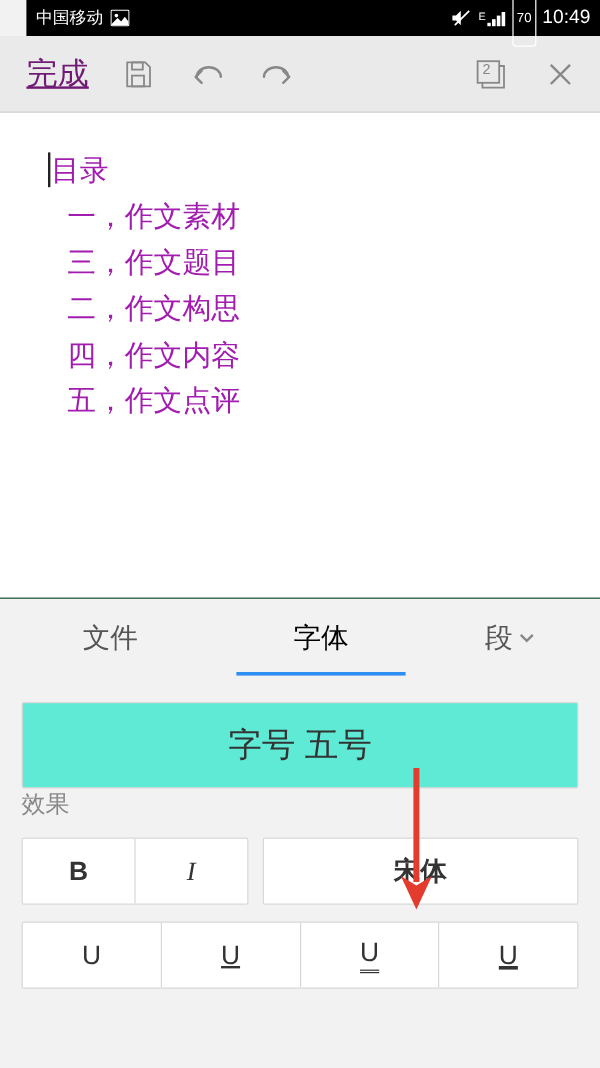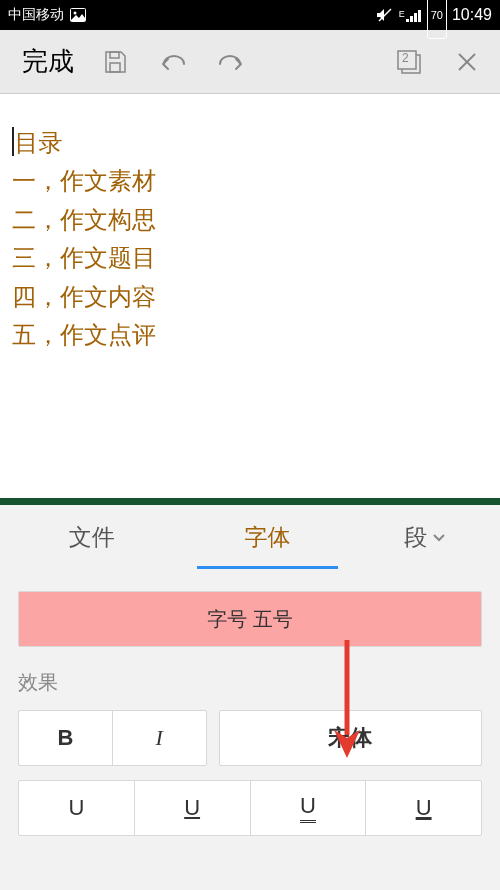--- a/index.html
+++ b/index.html
@@ -15,20 +15,21 @@
   
   .status-bar {
     height: 30px;
     background: #000;
     color: #fff;
     display: flex;
     align-items: center;
     justify-content: space-between;
     padding: 0 8px;
     font-size: 14px;
+    margin-left: 22px;
   }
   .status-left { display: flex; align-items: center; gap: 6px; }
   .status-right { display: flex; align-items: center; gap: 5px; }
   .status-right svg { display: block; }
   .battery {
     display: inline-flex;
     align-items: center;
     gap: 2px;
     border: 1px solid #fff;
     border-radius: 3px;
@@ -42,114 +43,114 @@
     height: 64px;
     background: #eaeaea;
     border-bottom: 1px solid #ccc;
     display: flex;
     align-items: center;
     padding: 0 8px 0 14px;
     gap: 8px;
   }
   .toolbar .done {
     font-size: 26px;
-    color: #000000;
+    color: #701a75;
     padding: 6px 8px;
+    text-decoration: underline;
   }
   .toolbar .spacer { flex: 1; }
   .tool-btn {
     width: 50px;
     height: 50px;
     display: flex;
     align-items: center;
     justify-content: center;
     color: #888;
   }
   .tool-btn svg { stroke: currentColor; fill: none; }
   .pages-badge {
     position: relative;
   }
 
   
   .editor {
     background: #fff;
     height: 404px;
-    padding: 30px 12px;
+    padding: 30px 40px;
     font-size: 24px;
-    color: #a16207;
+    color: #a21caf;
     line-height: 1.6;
   }
   .editor .cursor-line::before {
     content: "";
     display: inline-block;
     width: 1.5px;
     height: 1.2em;
     background: #222;
     vertical-align: text-bottom;
     margin-right: 1px;
   }
-  .line-indent { margin-left: 0; }
+  .line-indent { margin-left: 16px; }
 
   
   .panel {
     background: #f2f2f2;
-    border-top: 7px solid #14532d;
+    border-top: 1px solid #14532d;
   }
   .tabs {
     display: flex;
     align-items: center;
     height: 64px;
     padding: 0 4px;
   }
   .tab {
     flex: 1;
     text-align: center;
     font-size: 23px;
     color: #555;
     height: 100%;
     display: flex;
     align-items: center;
     justify-content: center;
     position: relative;
   }
   .tab.narrow { flex: 0.8; }
   .tab.active {
-    color: #a16207;
+    color: #000000;
     font-family: Liberation Serif, serif;
   }
   .tab.active::after {
     content: "";
     position: absolute;
     bottom: 0;
     left: 10%;
     width: 80%;
     height: 3px;
     background: #2f8ef2;
   }
   .tab .chev {
     margin-left: 4px;
     display: inline-flex;
   }
 
   .panel-body {
     padding: 22px 18px 0 18px;
   }
   .size-btn {
-    background: #fca5a5;
+    background: #5eead4;
     border: 1px solid #d8d8d8;
-    height: 56px;
+    height: 72px;
     display: flex;
     align-items: center;
     justify-content: center;
-    font-size: 20px;
+    font-size: 28px;
     color: #333;
     border-radius: 2px;
   }
   .effects-label {
-    margin-top: 22px;
     color: #888;
     font-size: 20px;
   }
   .effects-row {
     display: flex;
     gap: 12px;
     margin-top: 14px;
   }
   .seg-group {
     display: flex;
@@ -252,22 +253,22 @@
     <svg width="24" height="24" viewBox="0 0 24 24" stroke-width="2">
         <line x1="4" y1="4" x2="20" y2="20"></line>
         <line x1="20" y1="4" x2="4" y2="20"></line>
       </svg>
   </div>
 </div>
 
 <div class="editor">
   <div class="cursor-line">目录</div>
   <div class="line-indent">一，作文素材</div>
+  <div class="line-indent">三，作文题目</div>
   <div class="line-indent">二，作文构思</div>
-  <div class="line-indent">三，作文题目</div>
   <div class="line-indent">四，作文内容</div>
   <div class="line-indent">五，作文点评</div>
 </div>
 
 <div class="panel">
   <div class="tabs">
     <div class="tab">文件</div>
     <div class="tab active">字体</div>
     <div class="tab narrow">
       <span>段</span>

